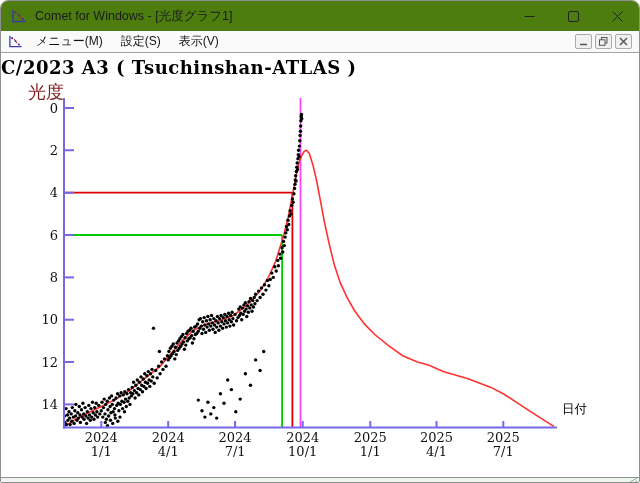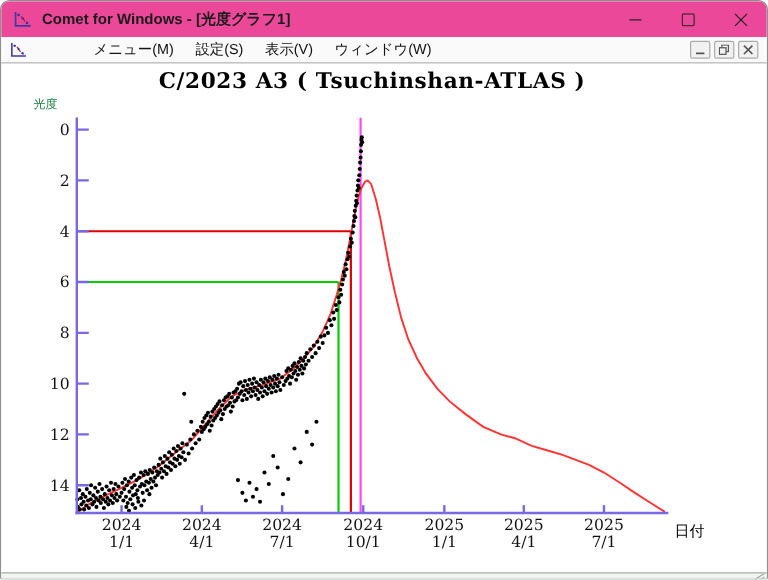--- a/index.html
+++ b/index.html
@@ -1,37 +1,37 @@
 <!DOCTYPE html>
 <html><head>
 <meta charset="utf-8">
 <style>
   html,body{margin:0;padding:0;background:#ffffff;}
   .window{
     position:relative;width:640px;height:483px;box-sizing:border-box;
     border:1px solid #8f8f8f;border-radius:8px 8px 2px 2px;overflow:hidden;
     background:#fff;font-family:"Liberation Sans",sans-serif;
   }
-  .titlebar{height:30px;background:#ec4899;display:flex;align-items:center;font-weight:bold;}
+  .titlebar{height:30px;background:#4d7c0f;display:flex;align-items:center;}
   .app-icon{margin-left:10px;width:16px;height:16px;display:inline-block;}
   .title-text{margin-left:8px;font-size:12.5px;color:#1b1b1b;white-space:nowrap;}
   .win-controls{margin-left:auto;display:flex;height:100%;}
   .win-btn{width:44px;height:100%;display:flex;align-items:center;justify-content:center;cursor:default;}
-  .menubar{height:21px;background:#fbfafb;border-bottom:1px solid #a3a3a3;display:flex;align-items:center;gap:42px;}
+  .menubar{height:21px;background:#fbfafb;border-bottom:1px solid #a3a3a3;display:flex;align-items:center;}
   .mdi-icon{margin-left:7px;width:15px;height:15px;display:inline-block;}
   .menu-items{display:flex;align-items:center;margin-left:4px;}
   .menu-item{padding:0 9px;font-size:12px;color:#111;line-height:21px;white-space:nowrap;}
   .mdi-controls{margin-left:auto;display:flex;gap:3px;padding-right:7px;}
   .mdi-btn{width:17px;height:15px;background:#f2f1f2;border:1px solid #ababab;border-radius:2px;
     display:flex;align-items:center;justify-content:center;box-sizing:border-box;}
   .client{position:relative;height:424px;background:#ffffff;border-bottom:1px solid #8f8f8f;}
-  .chart-title{position:absolute;top:4px;left:0;width:618px;text-align:center;
+  .chart-title{position:absolute;top:4px;left:0;width:618px;text-align:left;
     font-family:"DejaVu Serif",serif;font-weight:700;font-size:18px;letter-spacing:.5px;color:#000;}
-  .ylabel{position:absolute;top:27px;left:27px;font-size:10px;color:#15803d;text-align:right;}
-  .xlabel{position:absolute;top:382px;left:561px;font-size:12.5px;color:#000;}
+  .ylabel{position:absolute;top:27px;left:27px;font-size:18px;color:#7f1d1d;text-align:right;}
+  .xlabel{position:absolute;top:348px;left:561px;font-size:12.5px;color:#000;}
   #chart-svg{position:absolute;top:0;left:0;}
   #chart-svg text{font-family:"DejaVu Serif",serif;fill:#111;}
   .bottom-strip{position:relative;height:7px;background:#eef6ee;}
   .grip{position:absolute;right:1px;bottom:1px;}
 </style>
 </head>
 <body>
 
 <div class="window">
 
@@ -73,21 +73,20 @@
         <path d="M3.5 4 Q6.5 4.5 8.5 8 T14 12.5" stroke="#cc2222" stroke-width="1.2" fill="none" stroke-dasharray="2 1.4"></path>
         <circle cx="4.5" cy="4.5" r="1" fill="#2233bb"></circle>
         <circle cx="8" cy="7.5" r="1" fill="#2233bb"></circle>
         <circle cx="11.5" cy="11" r="1" fill="#2233bb"></circle>
       </svg>
     </span>
     <nav class="menu-items" id="menu-items">
         <span class="menu-item">メニュー(M)</span>
         <span class="menu-item">設定(S)</span>
         <span class="menu-item">表示(V)</span>
-        <span class="menu-item">ウィンドウ(W)</span>
       </nav>
     <div class="mdi-controls">
       <div class="mdi-btn">
         <svg width="9" height="9" viewBox="0 0 9 9">
           <line x1="1" y1="7.5" x2="8" y2="7.5" stroke="#555" stroke-width="1.4"></line>
         </svg>
       </div>
       <div class="mdi-btn">
         <svg width="9" height="9" viewBox="0 0 9 9">
           <rect x="2.5" y="0.5" width="5.5" height="5.5" stroke="#555" fill="none" stroke-width="1"></rect>

